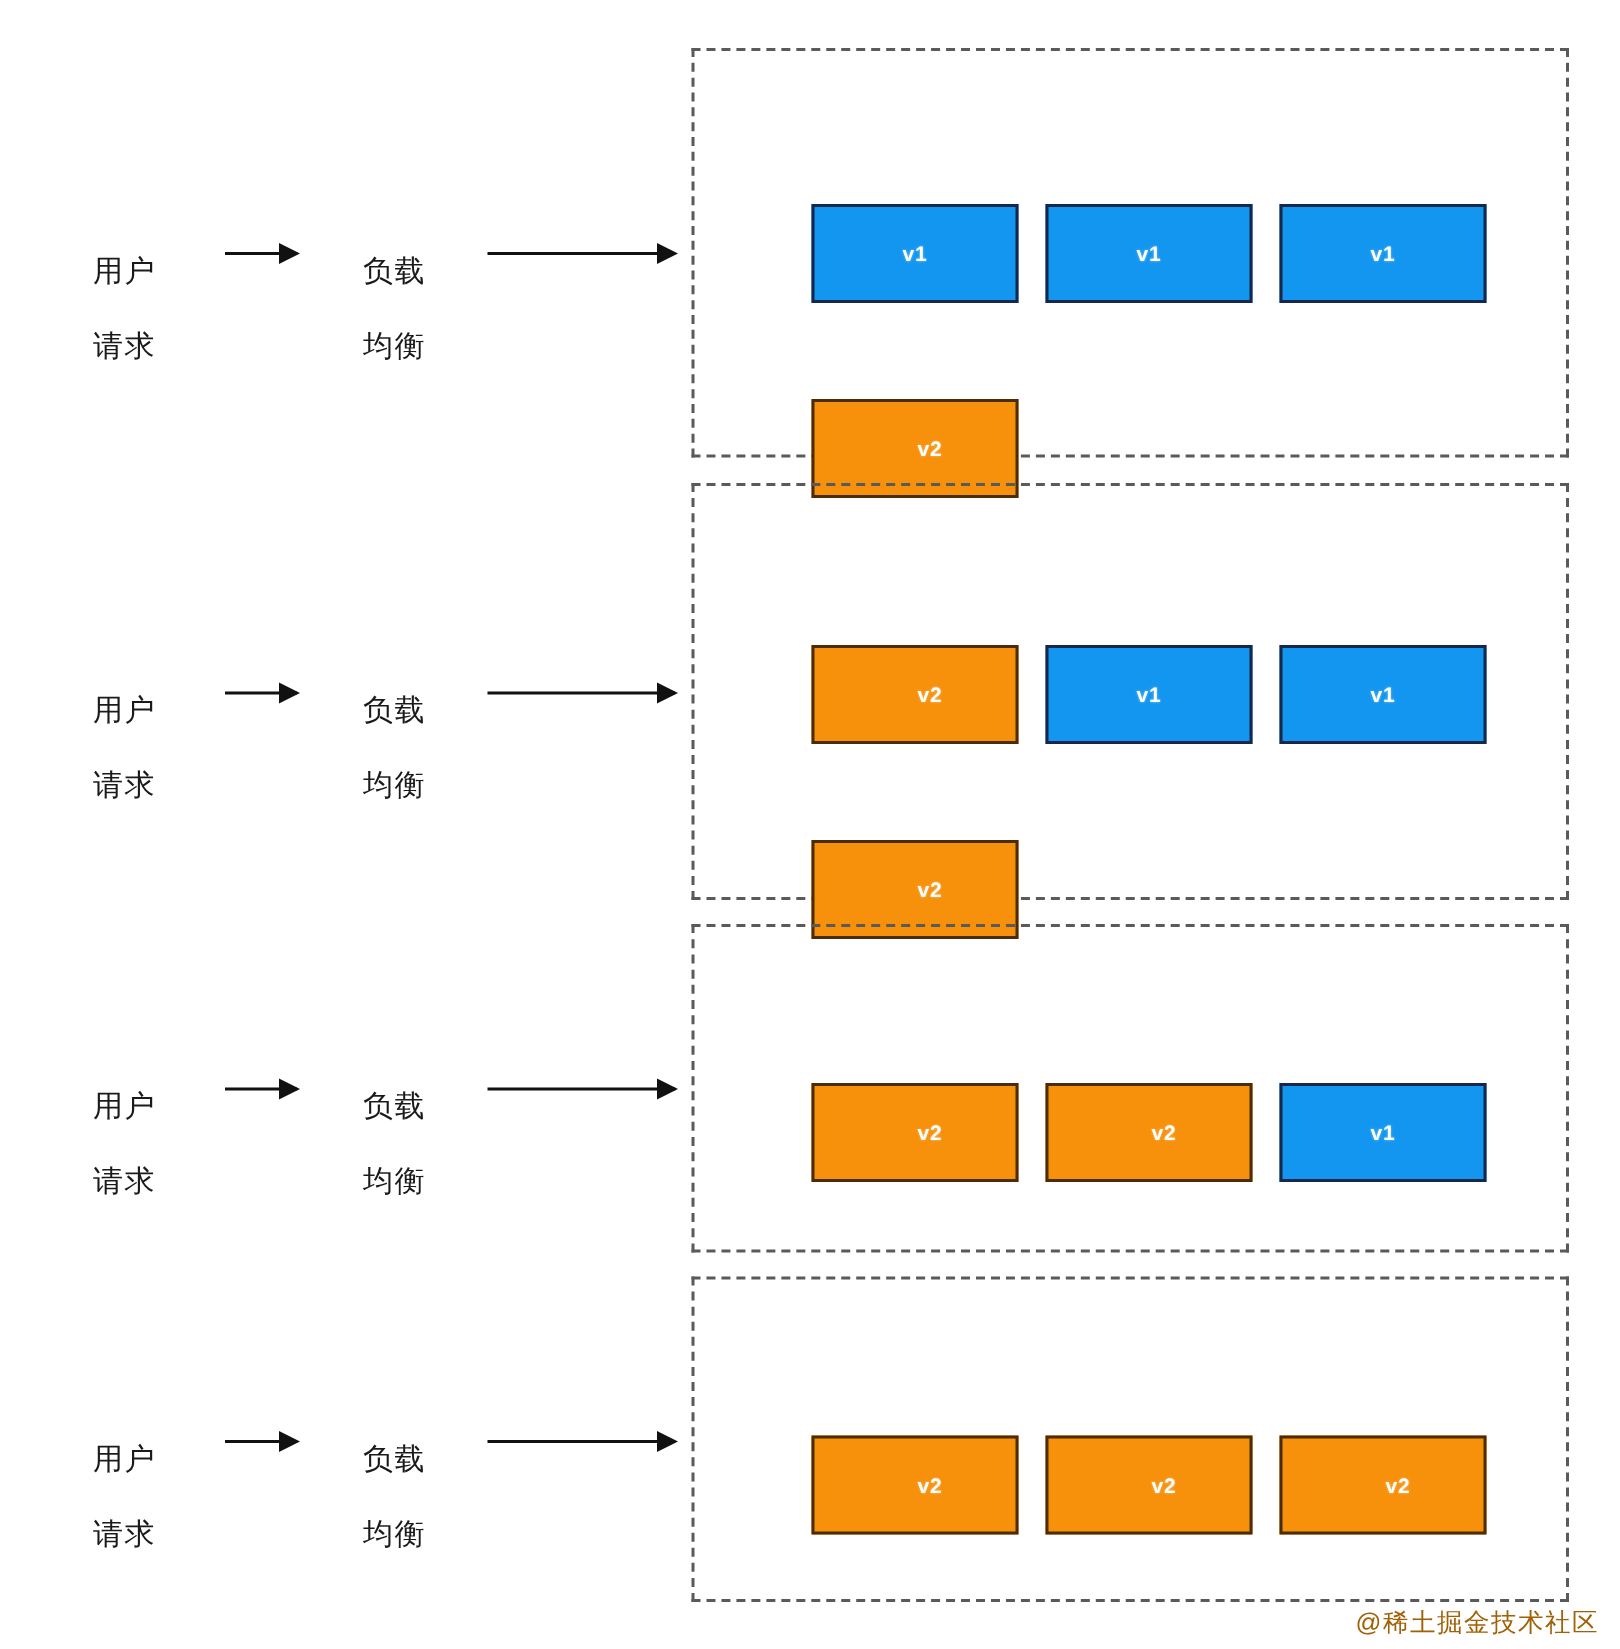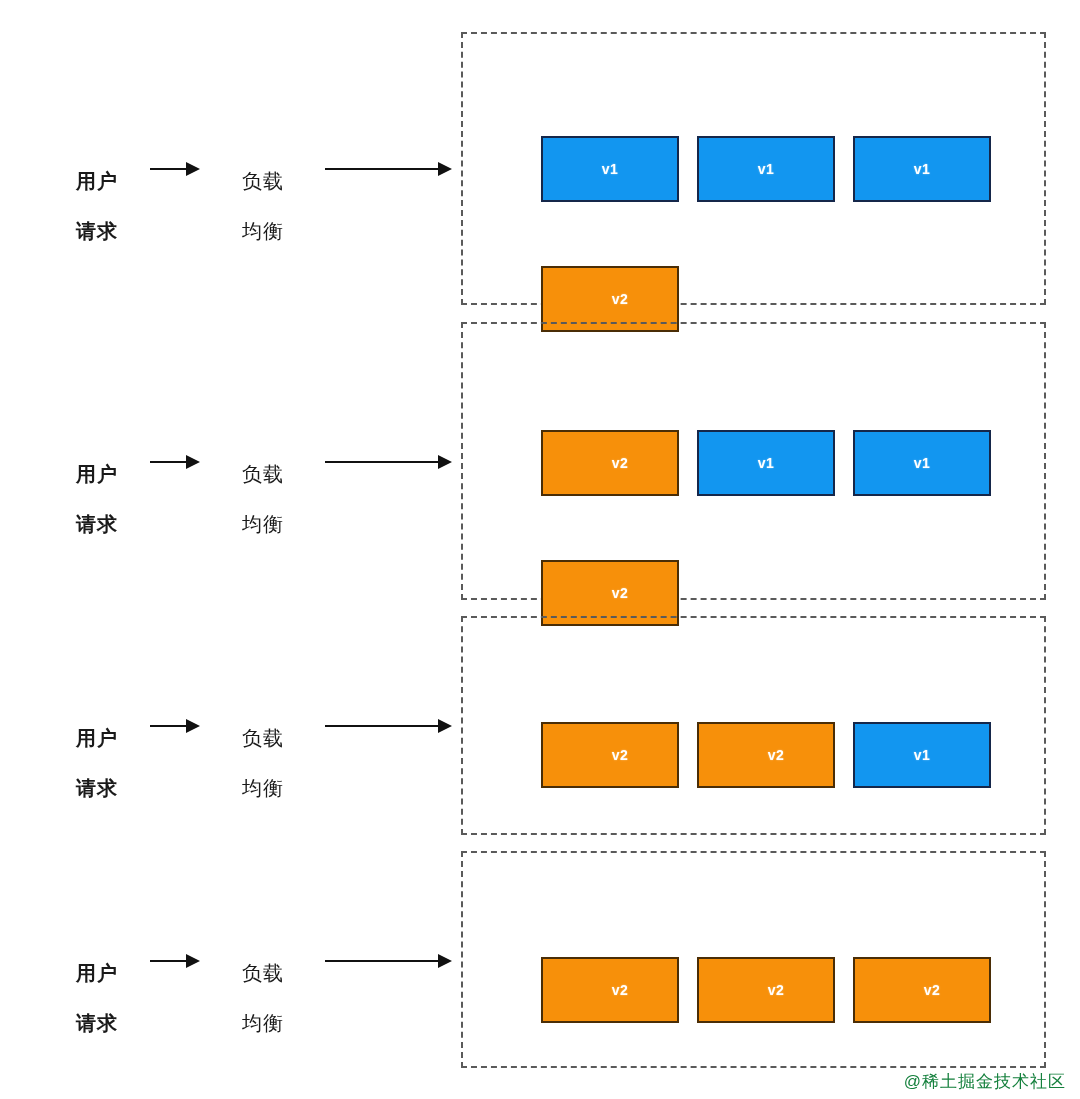--- a/index.html
+++ b/index.html
@@ -30,21 +30,21 @@
     width: 90px;
     text-align: center;
     font-size: 20px;
     line-height: 25px;
     color: #1a1a1a;
     letter-spacing: 1px;
     white-space: pre-line;
     font-weight: 400;
   }
   .flow-label .ln { display: block; }
-  .label-user { left: 52px; top: 20px; font-weight: bold; }
+  .label-user { left: 38px; top: 20px; }
   .label-lb   { left: 218px; top: 20px; }
 
   .arrow {
     position: absolute;
     height: 2px;
     background: #111111;
     top: 44px;
   }
   .arrow::after {
     content: "";
@@ -105,21 +105,21 @@
     border: 2px solid #4a2d06;
     padding-left: 20px;
   }
 
   
   .watermark {
     position: absolute;
     right: 14px;
     bottom: 6px;
     font-size: 17px;
-    color: #15803d;
+    color: #a16207;
     letter-spacing: 1px;
     white-space: nowrap;
   }
 </style>
 </head>
 <body>
 
 <div id="canvas">
 
   <div class="flow-row" style="top:124px;">

